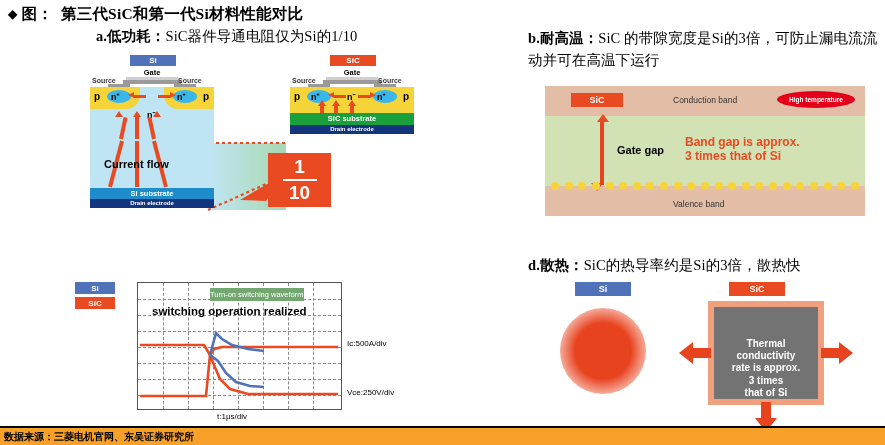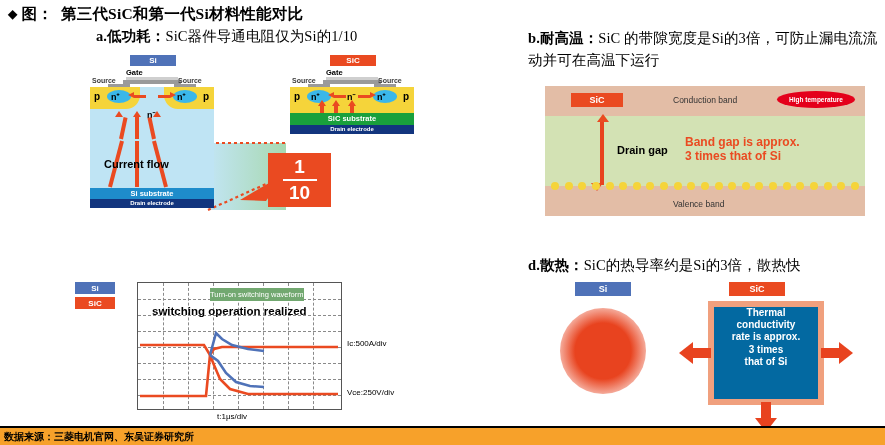--- a/index.html
+++ b/index.html
@@ -41,21 +41,21 @@
   .chip-si{background:#4f72b8;}
   .chip-sic{background:#ea4a21;}
 
   
   .panel-a{position:absolute;left:90px;top:55px;width:380px;height:190px;}
 
   .mos{position:absolute;}
   .mos .chip-top{width:46px;height:11px;font-size:8px;top:0;}
   .mos .gate-label{
     position:absolute;font-family:"Liberation Sans",sans-serif;
-    font-size:7.5px;color:#000;font-weight:bold;
+    font-size:7.5px;color:#000;font-weight:bold;text-align:center;
   }
   .mos .src-label{
     position:absolute;font-family:"Liberation Sans",sans-serif;
     font-size:7px;color:#3b3b3b;font-weight:bold;
   }
   .gate-metal{position:absolute;background:#9a9a9a;}
   .gate-ox{position:absolute;background:#cfcfcf;}
   .pwell{position:absolute;background:#f5d43a;border-radius:0;}
   .drift{position:absolute;background:#bfe4f4;}
   .nplus{position:absolute;background:#3ab7ea;border-radius:50%;}
@@ -148,24 +148,24 @@
   }
 
   
   .panel-d{position:absolute;left:545px;top:282px;width:330px;height:150px;}
   .blob{
     position:absolute;width:86px;height:86px;border-radius:50%;
     background:radial-gradient(circle at 50% 50%, #e8431f 0%, #e8431f 46%, rgba(232,67,31,0.55) 66%, rgba(232,67,31,0.12) 86%, rgba(232,67,31,0) 100%);
   }
   .therm-outer{position:absolute;background:#f0a07e;}
   .therm-box{
-    position:absolute;background:#0369a1;color:#fff;
+    position:absolute;background:#737373;color:#fff;
     font-family:"Liberation Sans",sans-serif;font-weight:bold;
     font-size:10px;line-height:1.22;text-align:center;
-    display:flex;align-items:flex-start;justify-content:center;
+    display:flex;align-items:flex-end;justify-content:center;
   }
   .ar-left{position:absolute;width:0;height:0;border-top:11px solid transparent;
     border-bottom:11px solid transparent;border-right:14px solid #e8431f;}
   .ar-right{position:absolute;width:0;height:0;border-top:11px solid transparent;
     border-bottom:11px solid transparent;border-left:14px solid #e8431f;}
   .ar-down{position:absolute;width:0;height:0;border-left:11px solid transparent;
     border-right:11px solid transparent;border-top:14px solid #e8431f;}
   .ar-stem-h{position:absolute;background:#e8431f;height:10px;}
   .ar-stem-v{position:absolute;background:#e8431f;width:10px;}
 
@@ -318,21 +318,21 @@
     <div class="band-val"></div>
 
     <div class="chip chip-sic" style="left:26px;top:7px;width:52px;height:14px;font-size:9px;">SiC</div>
     <div class="band-label" style="left:128px;top:9px;">Conduction band</div>
     <div class="hi-temp" style="left:232px;top:5px;width:78px;height:17px;">High temperature</div>
 
     <div class="ar-stem-v" style="left:55px;top:33px;height:66px;width:4px;"></div>
     <div class="tri-up" style="left:52px;top:28px;border-left-width:6px;border-right-width:6px;border-bottom-width:8px;"></div>
     <div class="ar-down" style="left:46px;top:97px;border-left-width:6px;border-right-width:6px;border-top-width:8px;"></div>
 
-    <div class="bandgap-txt" style="left:72px;top:58px;">Drain gap</div>
+    <div class="bandgap-txt" style="left:72px;top:58px;">Gate gap</div>
     <div class="bandgap-red" style="left:140px;top:50px;">
       <div>Band gap is approx.</div>
       <div>3 times that of Si</div>
     </div>
 
     <div class="dots-row" id="valence-dots">
         <div class="dot"></div>
         <div class="dot"></div>
         <div class="dot"></div>
         <div class="dot"></div>

